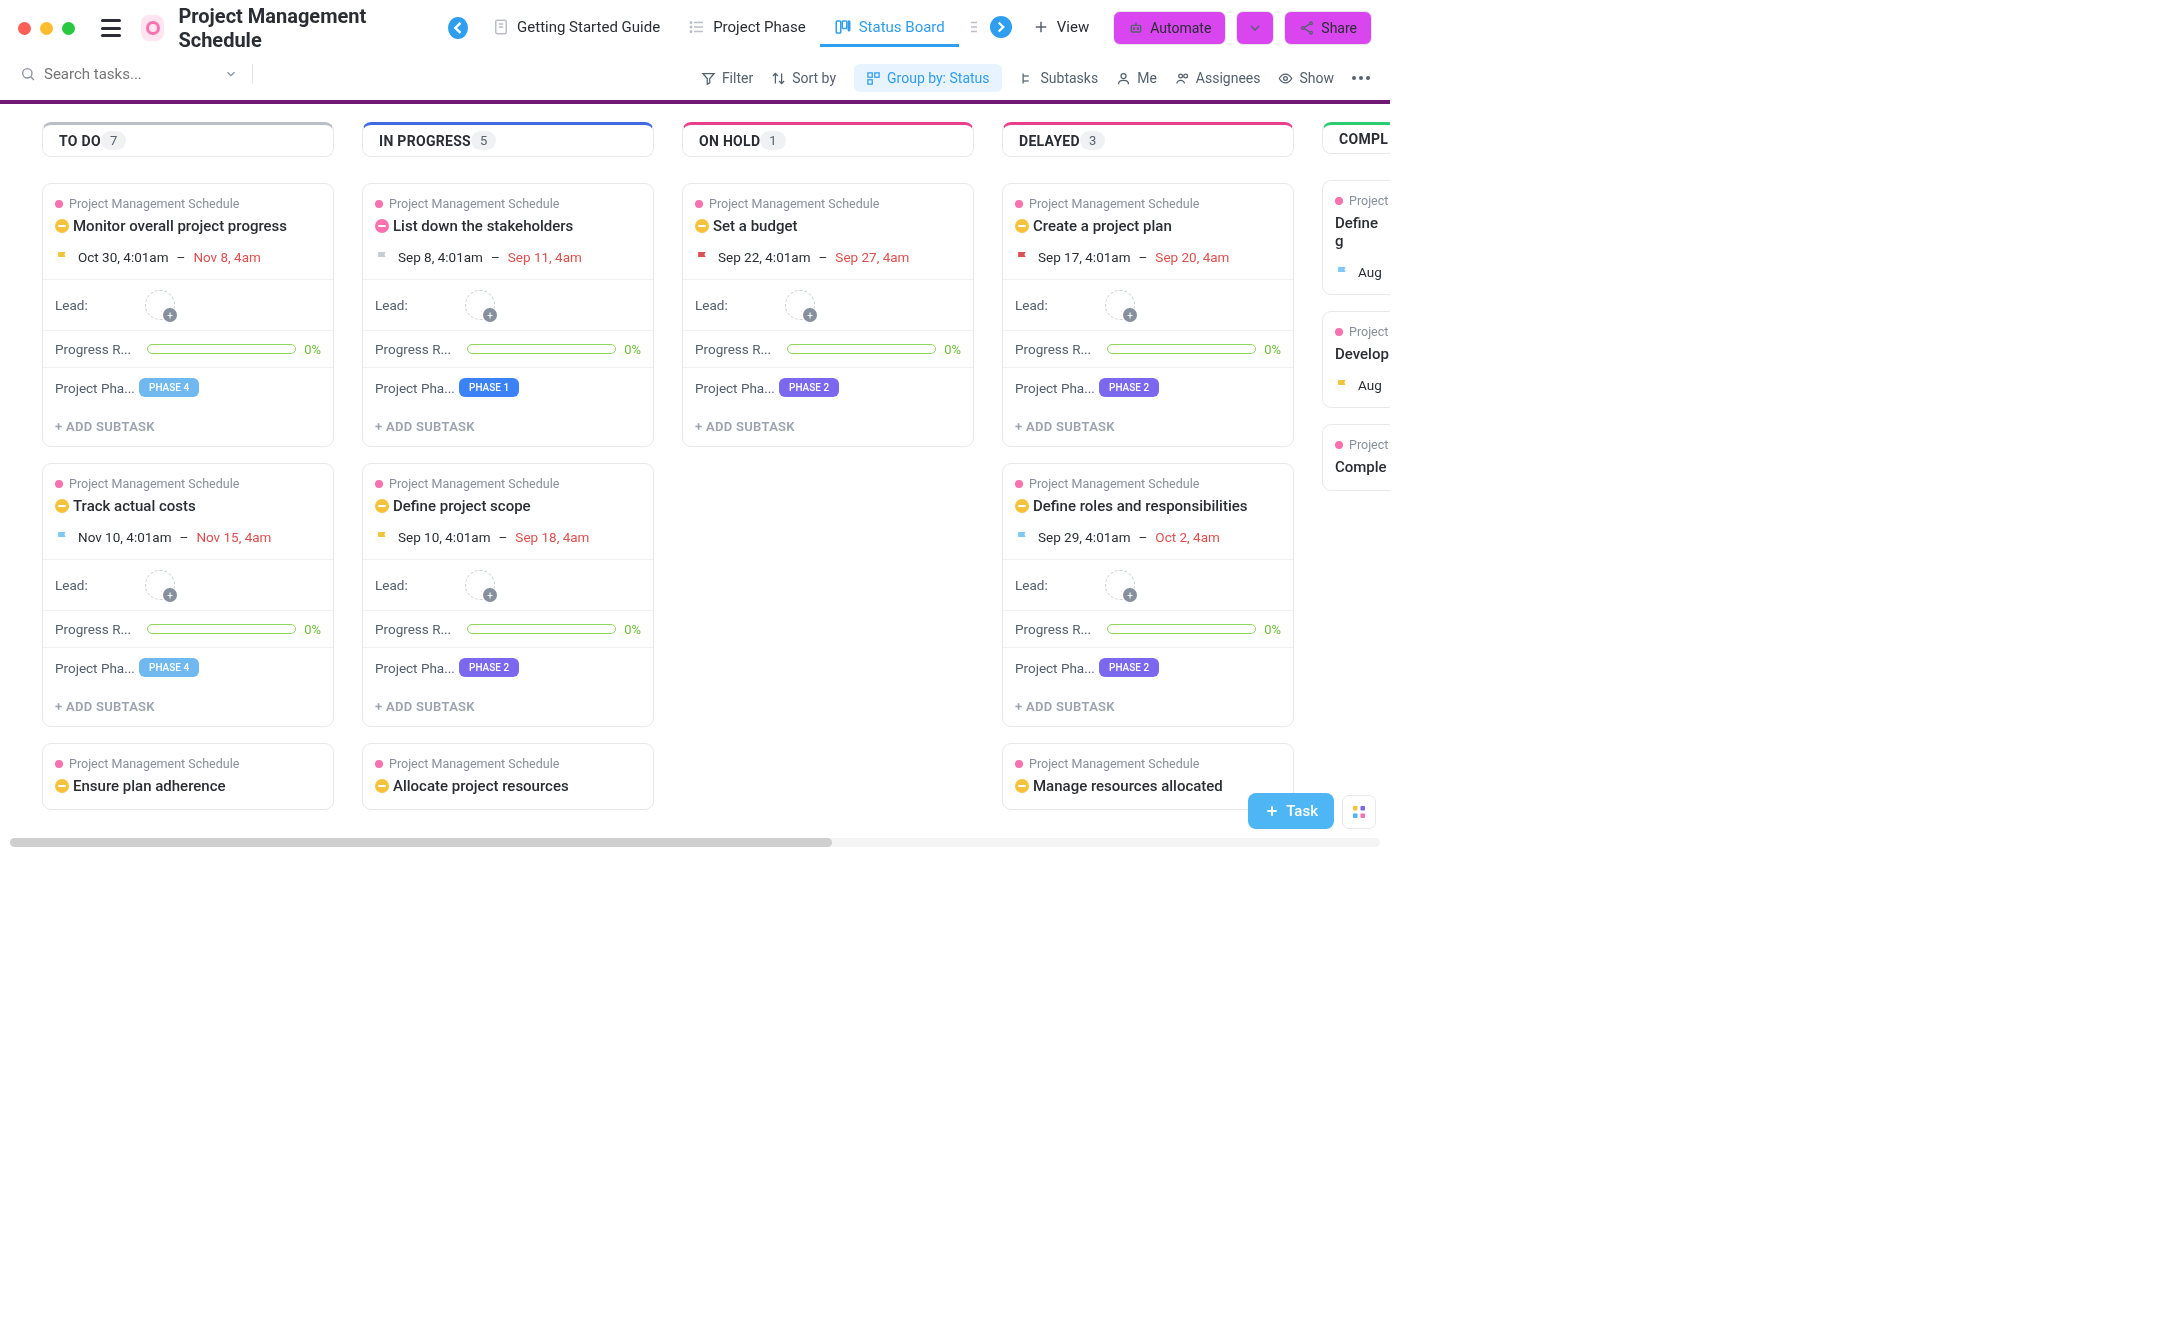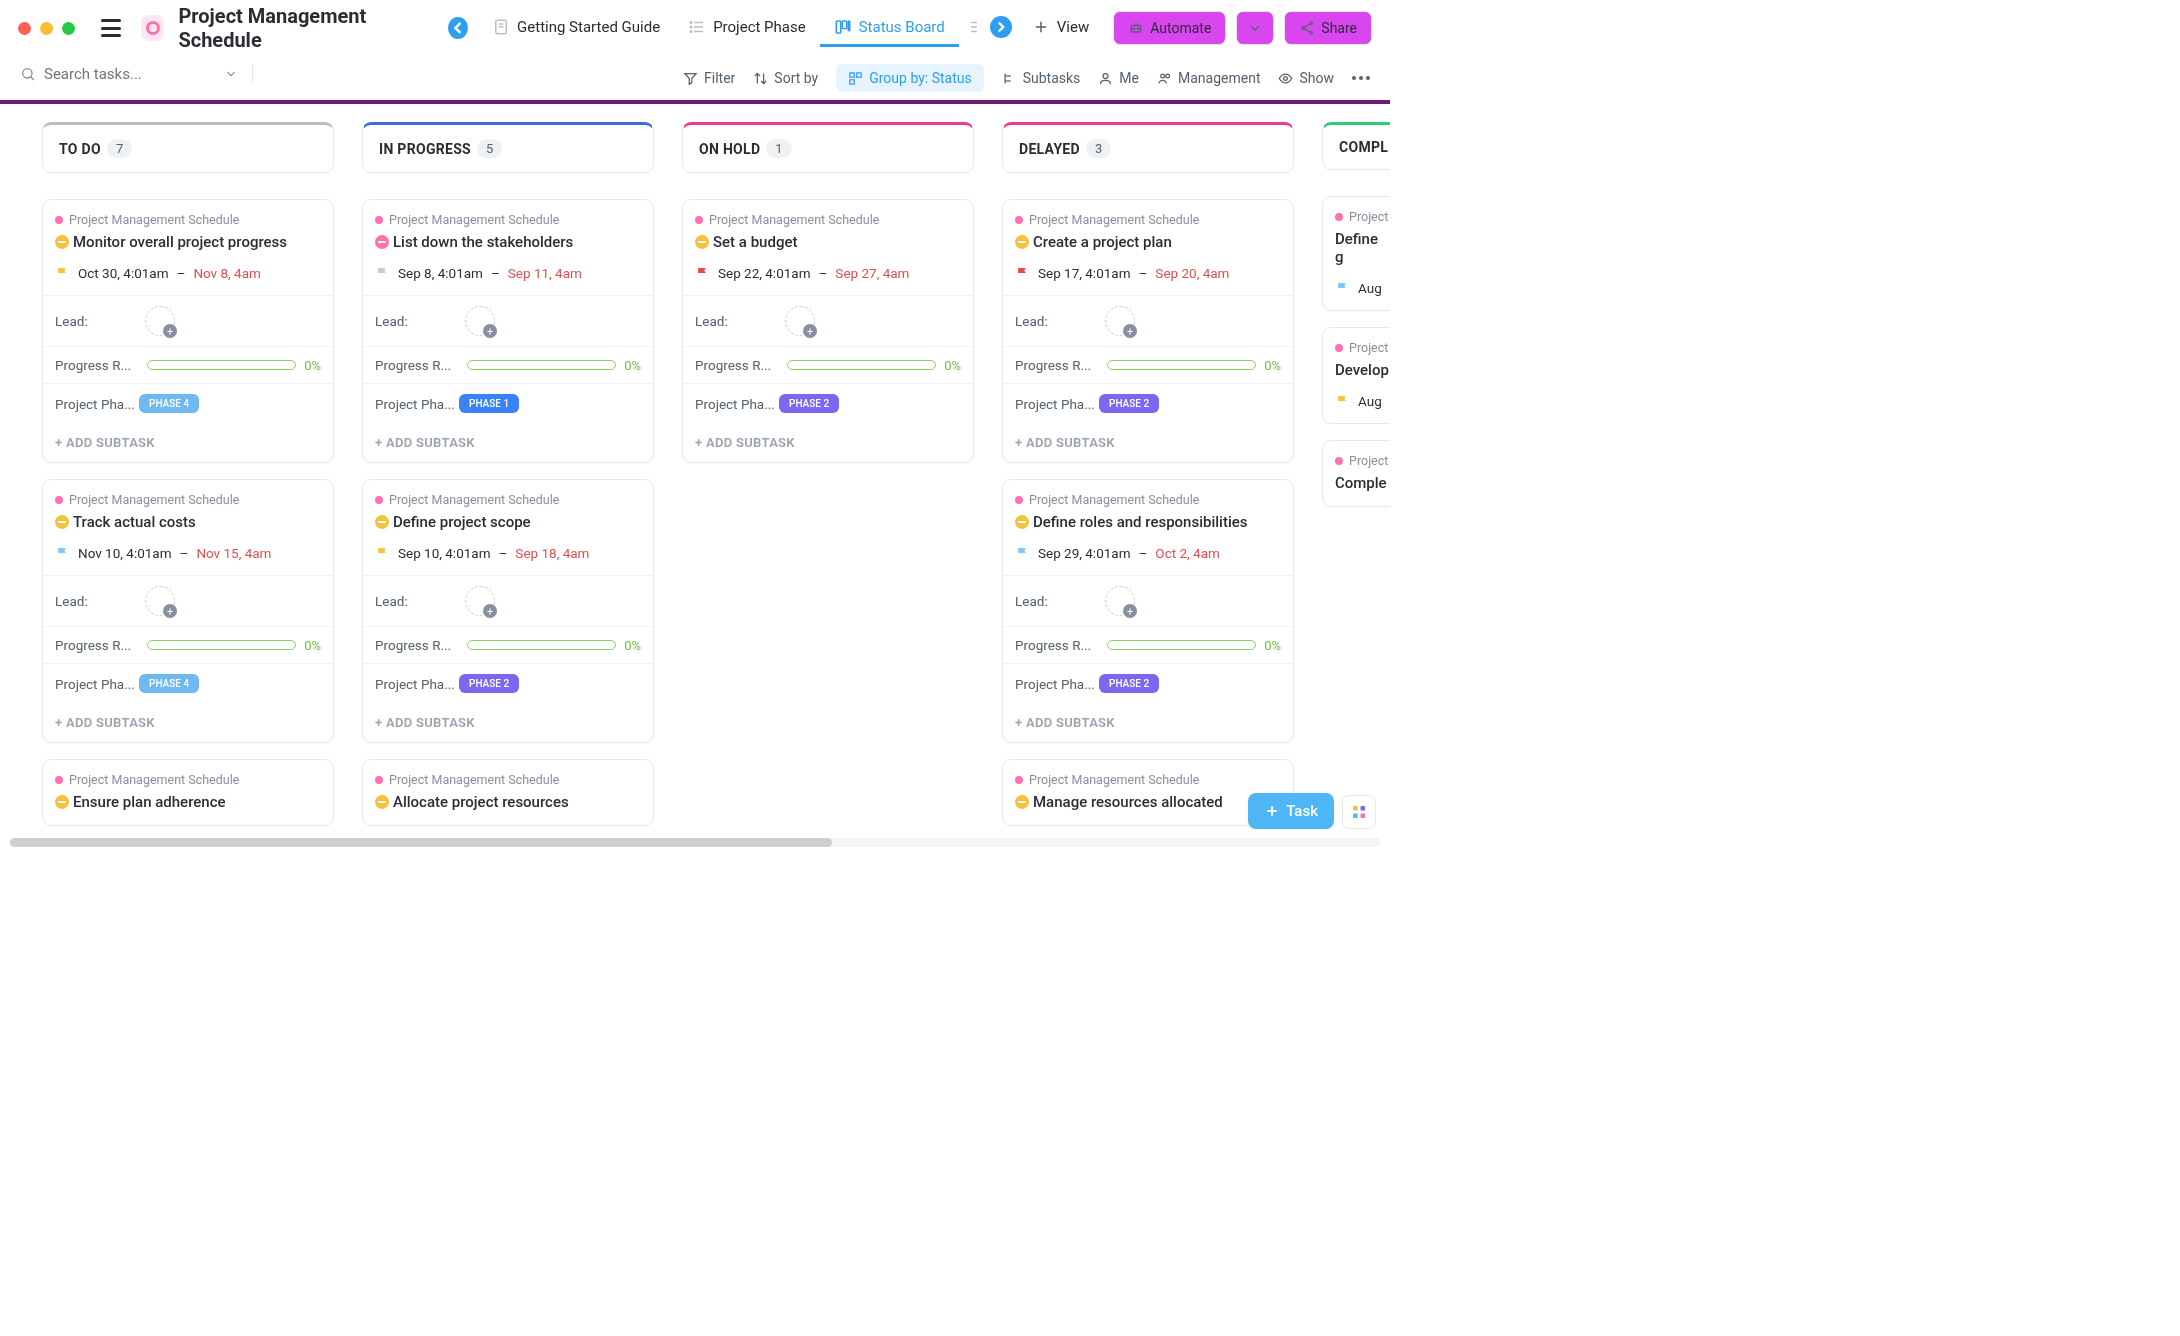--- a/index.html
+++ b/index.html
@@ -25,21 +25,21 @@
 .toolbar{display:flex;align-items:flex-start;padding:8px 20px;border-bottom:4px solid #701a75;gap:6px}
 .search-wrap{display:flex;align-items:center;gap:8px;color:#87909e;flex:0 0 260px}
 .search-wrap input{border:none;outline:none;font-size:15px;color:#87909e;width:160px}
 .search-caret{margin-left:12px;color:#87909e}
 .tool-right{margin-left:auto;display:flex;gap:18px;align-items:center}
 .tool-item{display:flex;align-items:center;gap:6px;color:#54616f;font-size:14px;cursor:pointer}
 .tool-item.active{background:#e7f3ff;color:#2f9ef0;padding:6px 12px;border-radius:6px}
 .tool-item svg{width:15px;height:15px}
 .board{display:flex;gap:28px;padding:18px 30px 18px 42px;overflow-x:hidden}
 .col{width:292px;flex-shrink:0}
-.col-head{border:1px solid #e6e8ea;border-top:3px solid;border-radius:9px;padding:14px 16px;display:flex;align-items:center;gap:6px;margin-bottom:26px;background:#fff}
+.col-head{border:1px solid #e6e8ea;border-top:3px solid;border-radius:9px;padding:6px 16px;display:flex;align-items:center;gap:0;margin-bottom:26px;background:#fff}
 .col-head .name{font-weight:700;font-size:14px;letter-spacing:0.3px}
 .badge{background:#f0f1f3;border-radius:10px;padding:2px 9px;font-size:13px;color:#54616f}
 .card{border:1px solid #e6e8ea;border-radius:9px;background:#fff;margin-bottom:16px}
 .card-inner{padding:12px 12px 0 12px}
 .crumb{display:flex;align-items:center;gap:6px;font-size:12.5px;color:#87909e;margin-bottom:6px}
 .crumb .pd{width:8px;height:8px;border-radius:50%;background:#fd71af}
 .task-title{display:flex;align-items:flex-start;gap:4px;font-size:15px;font-weight:500;margin-bottom:14px}
 .status-dot{width:14px;height:14px;border-radius:50%;flex-shrink:0;margin-top:2px;position:relative}
 .status-dot::after{content:"";position:absolute;left:3px;top:6px;width:8px;height:2px;background:#fff;border-radius:1px}
 .dates{display:flex;align-items:center;gap:8px;font-size:13.5px;margin-bottom:14px}
@@ -213,21 +213,21 @@
           <path d="M4 21c0-4 4-6 8-6s8 2 8 6"></path>
         </svg>
         <span>Me</span>
       </div>
     <div class="tool-item">
         <svg viewBox="0 0 24 24" fill="none" stroke="currentColor" stroke-width="2">
           <circle cx="9" cy="8" r="3"></circle>
           <circle cx="17" cy="8" r="3"></circle>
           <path d="M3 20c0-3 3-5 6-5s6 2 6 5"></path>
         </svg>
-        <span>Management</span>
+        <span>Assignees</span>
       </div>
     <div class="tool-item">
         <svg viewBox="0 0 24 24" fill="none" stroke="currentColor" stroke-width="2">
           <path d="M2 12s4-7 10-7 10 7 10 7-4 7-10 7-10-7-10-7z"></path>
           <circle cx="12" cy="12" r="3"></circle>
         </svg>
         <span>Show</span>
       </div>
     <div class="tool-item">
         <div class="more-dots">

